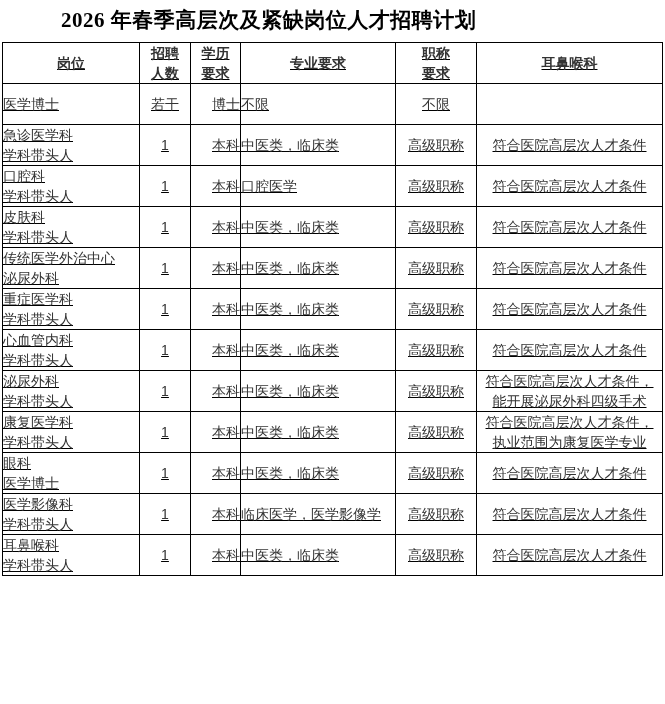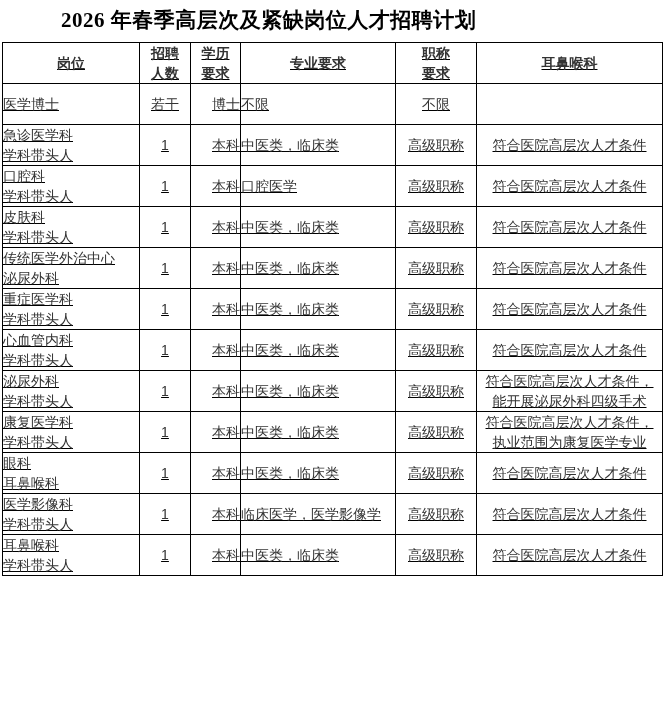--- a/index.html
+++ b/index.html
@@ -165,21 +165,21 @@
 学科带头人</td>
           <td class="col-headcount">1</td>
           <td class="col-education">本科</td>
           <td class="col-major">中医类，临床类</td>
           <td class="col-title_req">高级职称</td>
           <td class="col-other">符合医院高层次人才条件，
 执业范围为康复医学专业</td>
         </tr>
         <tr>
           <td class="col-position">眼科
-耳鼻喉科</td>
+医学博士</td>
           <td class="col-headcount">1</td>
           <td class="col-education">本科</td>
           <td class="col-major">中医类，临床类</td>
           <td class="col-title_req">高级职称</td>
           <td class="col-other">符合医院高层次人才条件</td>
         </tr>
         <tr>
           <td class="col-position">医学影像科
 学科带头人</td>
           <td class="col-headcount">1</td>

